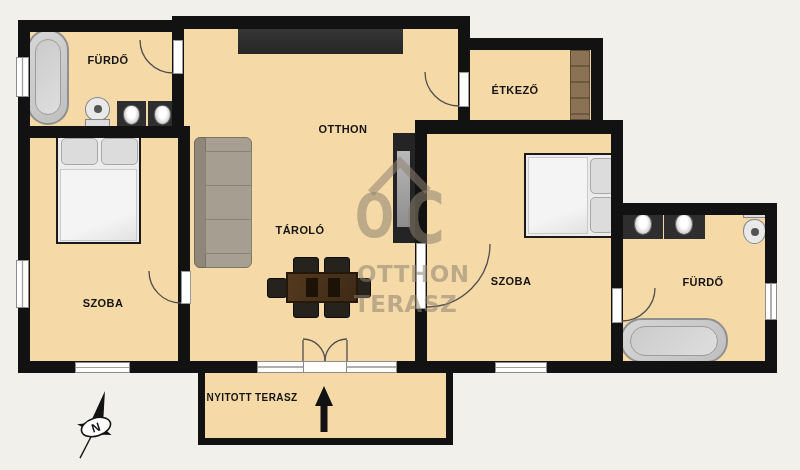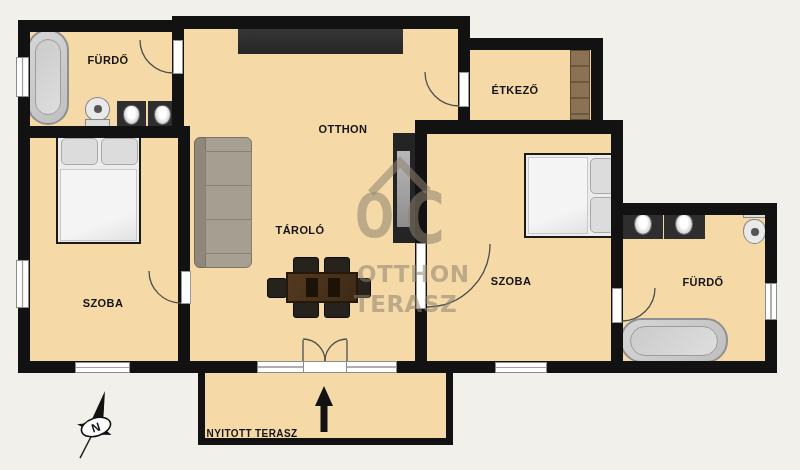--- a/index.html
+++ b/index.html
@@ -170,20 +170,20 @@
     <path d="M 371,193 L 400,162 L 428,191" fill="none" stroke="#8f8270" stroke-width="8" opacity="0.55"></path>
   </svg>
 
   <div class="lbl" style="left:108px;top:60px;">FÜRDŐ</div>
   <div class="lbl" style="left:103px;top:303px;">SZOBA</div>
   <div class="lbl" style="left:343px;top:129px;">OTTHON</div>
   <div class="lbl" style="left:300px;top:230px;">TÁROLÓ</div>
   <div class="lbl" style="left:515px;top:90px;">ÉTKEZŐ</div>
   <div class="lbl" style="left:511px;top:281px;">SZOBA</div>
   <div class="lbl" style="left:703px;top:282px;">FÜRDŐ</div>
-  <div class="lbl lbl-sm" style="left:252px;top:397px;margin-top:36px;">NYITOTT TERASZ</div>
+  <div class="lbl lbl-sm" style="left:252px;top:397px;">NYITOTT TERASZ</div>
 
   <div class="wm" style="left:355px;top:186px;font-size:56px;transform:scale(.82,1.08);transform-origin:left top;">O</div>
   <div class="wm" style="left:405px;top:184px;font-size:66px;transform:scale(.82,1.08);transform-origin:left top;">C</div>
   <div class="wm" style="left:357px;top:263px;font-size:23px;letter-spacing:.5px;">OTTHON</div>
   <div class="wm" style="left:354px;top:293px;font-size:23px;letter-spacing:.5px;">TERASZ</div>
 
 </div>
 
 </body></html>

